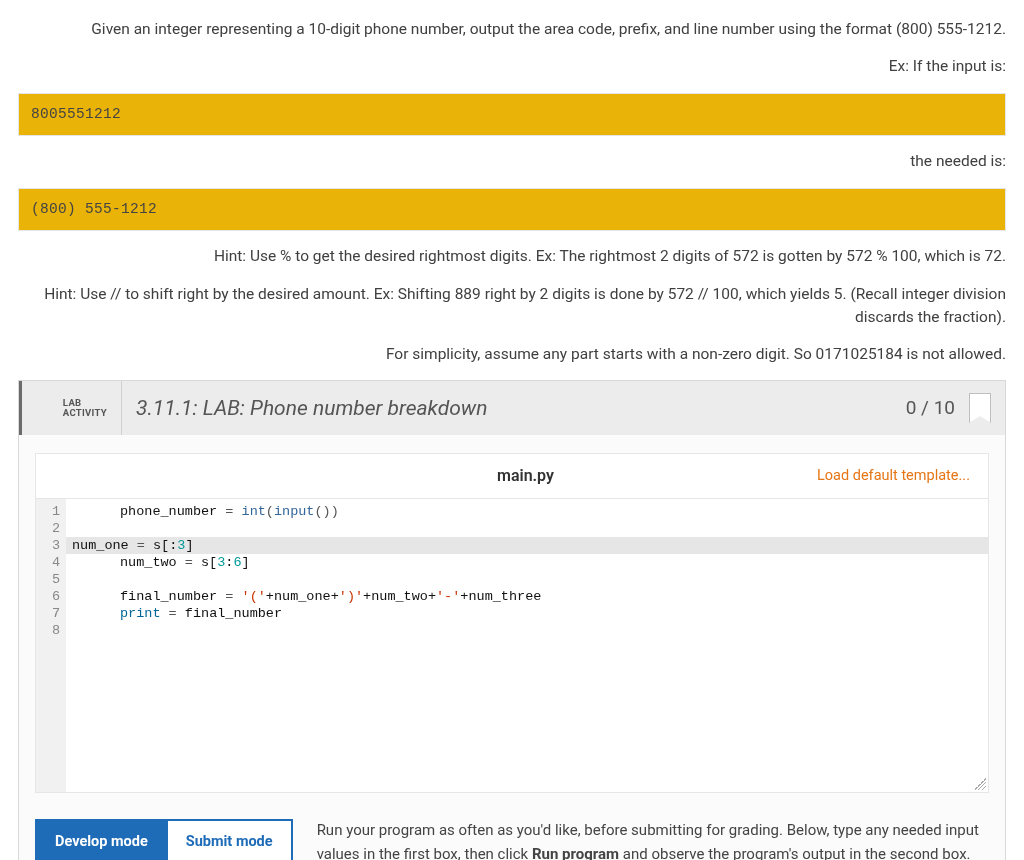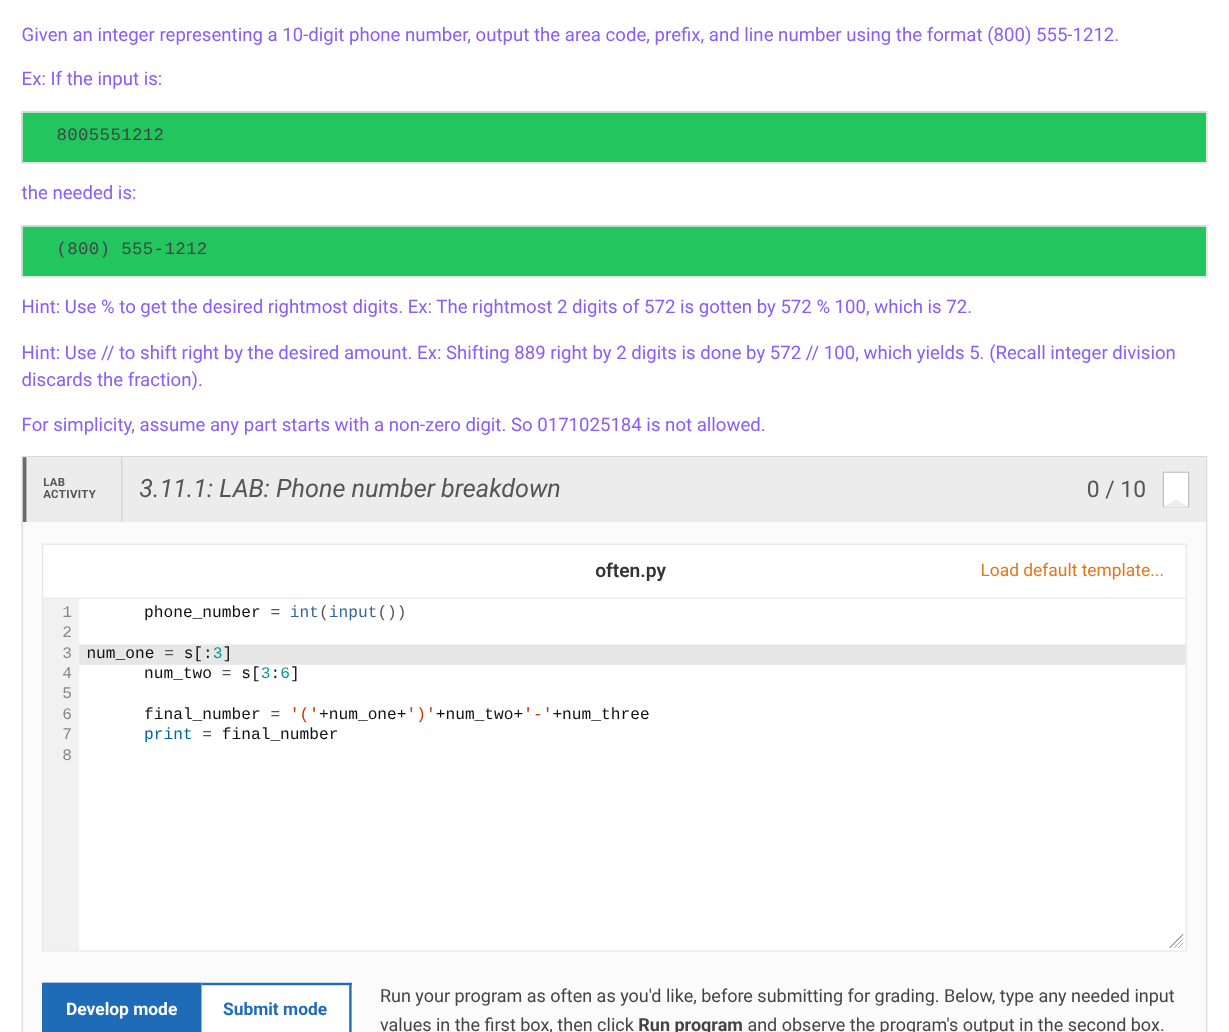--- a/index.html
+++ b/index.html
@@ -5,26 +5,26 @@
   * { box-sizing: border-box; margin: 0; padding: 0; }
   body {
     font-family: -apple-system, BlinkMacSystemFont, "Segoe UI", Roboto, Helvetica, Arial, sans-serif;
     color: #333;
     background: #fff;
     padding: 18px;
     font-size: 15.5px;
     line-height: 1.5;
     width: 1024px;
   }
-  .prose p { margin-bottom: 14px; color: #8b5cf6; }
+  .prose p { margin-bottom: 14px; color: #404040; text-align: right; }
   .codeblock {
     font-family: "SFMono-Regular", Consolas, "Liberation Mono", Menlo, monospace;
-    background: #22c55e;
+    background: #eab308;
     border: 1px solid #e5e5e5;
-    padding: 10px 28px;
+    padding: 10px 12px;
     margin-bottom: 14px;
     color: #444;
     font-size: 14.5px;
     letter-spacing: 0.3px;
   }
   .lab-card {
     border: 1px solid #d8d8d8;
     background: #fbfbfb;
     margin-top: 10px;
   }
@@ -40,21 +40,22 @@
     font-size: 9.5px;
     font-weight: 700;
     color: #555;
     letter-spacing: 0.3px;
     line-height: 1.1;
     padding: 0 14px;
     border-right: 1px solid #d0d0d0;
     height: 100%;
     display: flex;
     align-items: center;
-    width: 80px;
+    width: 100px;
+    justify-content: flex-end;
   }
   .lab-header .labtitle {
     flex: 1;
     padding-left: 14px;
     color: #555;
     font-size: 21px;
     font-style: italic;
   }
   .lab-header .score {
     color: #555;
@@ -185,21 +186,21 @@
       <span><span>LAB</span><br><span>ACTIVITY</span></span>
     </div>
     <div class="labtitle">3.11.1: LAB: Phone number breakdown</div>
     <div class="score">0 / 10</div>
     <div class="bookmark"></div>
   </div>
 
   <div class="lab-body">
     <div class="filebar">
       <span style="width:180px"></span>
-      <span class="fname">often.py</span>
+      <span class="fname">main.py</span>
       <span class="loadlink">Load default template...</span>
     </div>
 
     <div class="editor">
       <div class="gutter">
         <div>1</div>
         <div>2</div>
         <div>3</div>
         <div>4</div>
         <div>5</div>

